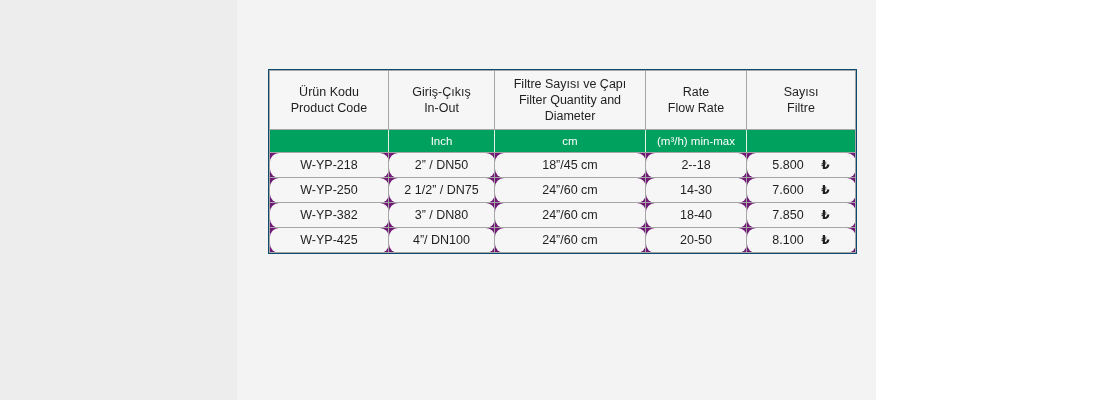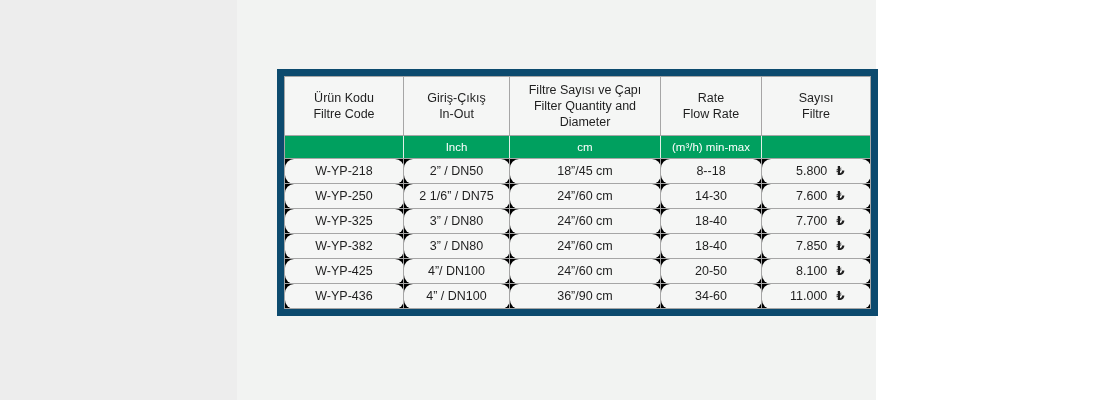--- a/index.html
+++ b/index.html
@@ -16,23 +16,23 @@
     position: absolute; left: 237px; top: 0;
     width: 639px; height: 400px;
     background: #f2f3f2;
   }
   .right-panel {
     position: absolute; left: 876px; top: 0;
     width: 244px; height: 400px;
     background: #ffffff;
   }
   .table-frame {
-    position: absolute; left: 277px; top: 69px;
-    border: 7px solid #0c4a6e;
-    background: #000000;
+    position: absolute; left: 268px; top: 69px;
+    border: 1px solid #0c4a6e;
+    background: #701a75;
   }
   table.price-table {
     border-collapse: collapse;
     table-layout: fixed;
     width: 586px;
   }
   .price-table th, .price-table td {
     border: 1px solid #a6a6a6;
     text-align: center;
     vertical-align: middle;
@@ -52,21 +52,21 @@
     border-right: 1px solid #dff0e7;
   }
   .unit-row td:first-child { border-left: 1px solid #a6a6a6; }
   .unit-row td:last-child { border-right: 1px solid #a6a6a6; }
   tr.data-row { height: 25px; }
   tr.data-row td { font-size: 12.5px; border-radius: 9px; }
   .price-cell { white-space: nowrap; }
   .price-num {
     display: inline-block;
     min-width: 40px;
-    text-align: right;
+    text-align: left;
   }
   .lira {
     display: inline-block;
     margin-left: 9px;
     font-weight: 700;
     font-size: 12px;
     font-family: "DejaVu Sans", sans-serif;
   }
 </style>
 </head>
@@ -81,21 +81,21 @@
       <col style="width:119px">
         <col style="width:106px">
         <col style="width:151px">
         <col style="width:101px">
         <col style="width:109px">
     </colgroup>
     <thead>
       <tr>
         <th>
           <span class="h-line">Ürün Kodu</span>
-          <span class="h-line">Filtre Code</span>
+          <span class="h-line">Product Code</span>
         </th>
         <th>
           <span class="h-line">Giriş-Çıkış</span>
           <span class="h-line">In-Out</span>
         </th>
         <th>
           <span class="h-line">Filtre Sayısı ve Çapı</span>
           <span>Filter Quantity and Diameter</span>
         </th>
         <th>
@@ -114,65 +114,47 @@
         <td>Inch</td>
         <td>cm</td>
         <td>(m³/h) min-max</td>
         <td></td>
       </tr>
 
       <tr class="data-row">
         <td>W-YP-218</td>
         <td>2” / DN50</td>
         <td>18”/45 cm</td>
-        <td>8--18</td>
+        <td>2--18</td>
         <td class="price-cell">
           <span class="price-num">5.800</span><span class="lira">₺</span>
         </td>
       </tr>
       <tr class="data-row">
         <td>W-YP-250</td>
-        <td>2 1/6” / DN75</td>
+        <td>2 1/2” / DN75</td>
         <td>24”/60 cm</td>
         <td>14-30</td>
         <td class="price-cell">
           <span class="price-num">7.600</span><span class="lira">₺</span>
-        </td>
-      </tr>
-      <tr class="data-row">
-        <td>W-YP-325</td>
-        <td>3” / DN80</td>
-        <td>24”/60 cm</td>
-        <td>18-40</td>
-        <td class="price-cell">
-          <span class="price-num">7.700</span><span class="lira">₺</span>
         </td>
       </tr>
       <tr class="data-row">
         <td>W-YP-382</td>
         <td>3” / DN80</td>
         <td>24”/60 cm</td>
         <td>18-40</td>
         <td class="price-cell">
           <span class="price-num">7.850</span><span class="lira">₺</span>
         </td>
       </tr>
       <tr class="data-row">
         <td>W-YP-425</td>
         <td>4”/ DN100</td>
         <td>24”/60 cm</td>
         <td>20-50</td>
         <td class="price-cell">
           <span class="price-num">8.100</span><span class="lira">₺</span>
         </td>
       </tr>
-      <tr class="data-row">
-        <td>W-YP-436</td>
-        <td>4” / DN100</td>
-        <td>36”/90 cm</td>
-        <td>34-60</td>
-        <td class="price-cell">
-          <span class="price-num">11.000</span><span class="lira">₺</span>
-        </td>
-      </tr>
     </tbody>
   </table>
 </div>
 
 </body></html>

